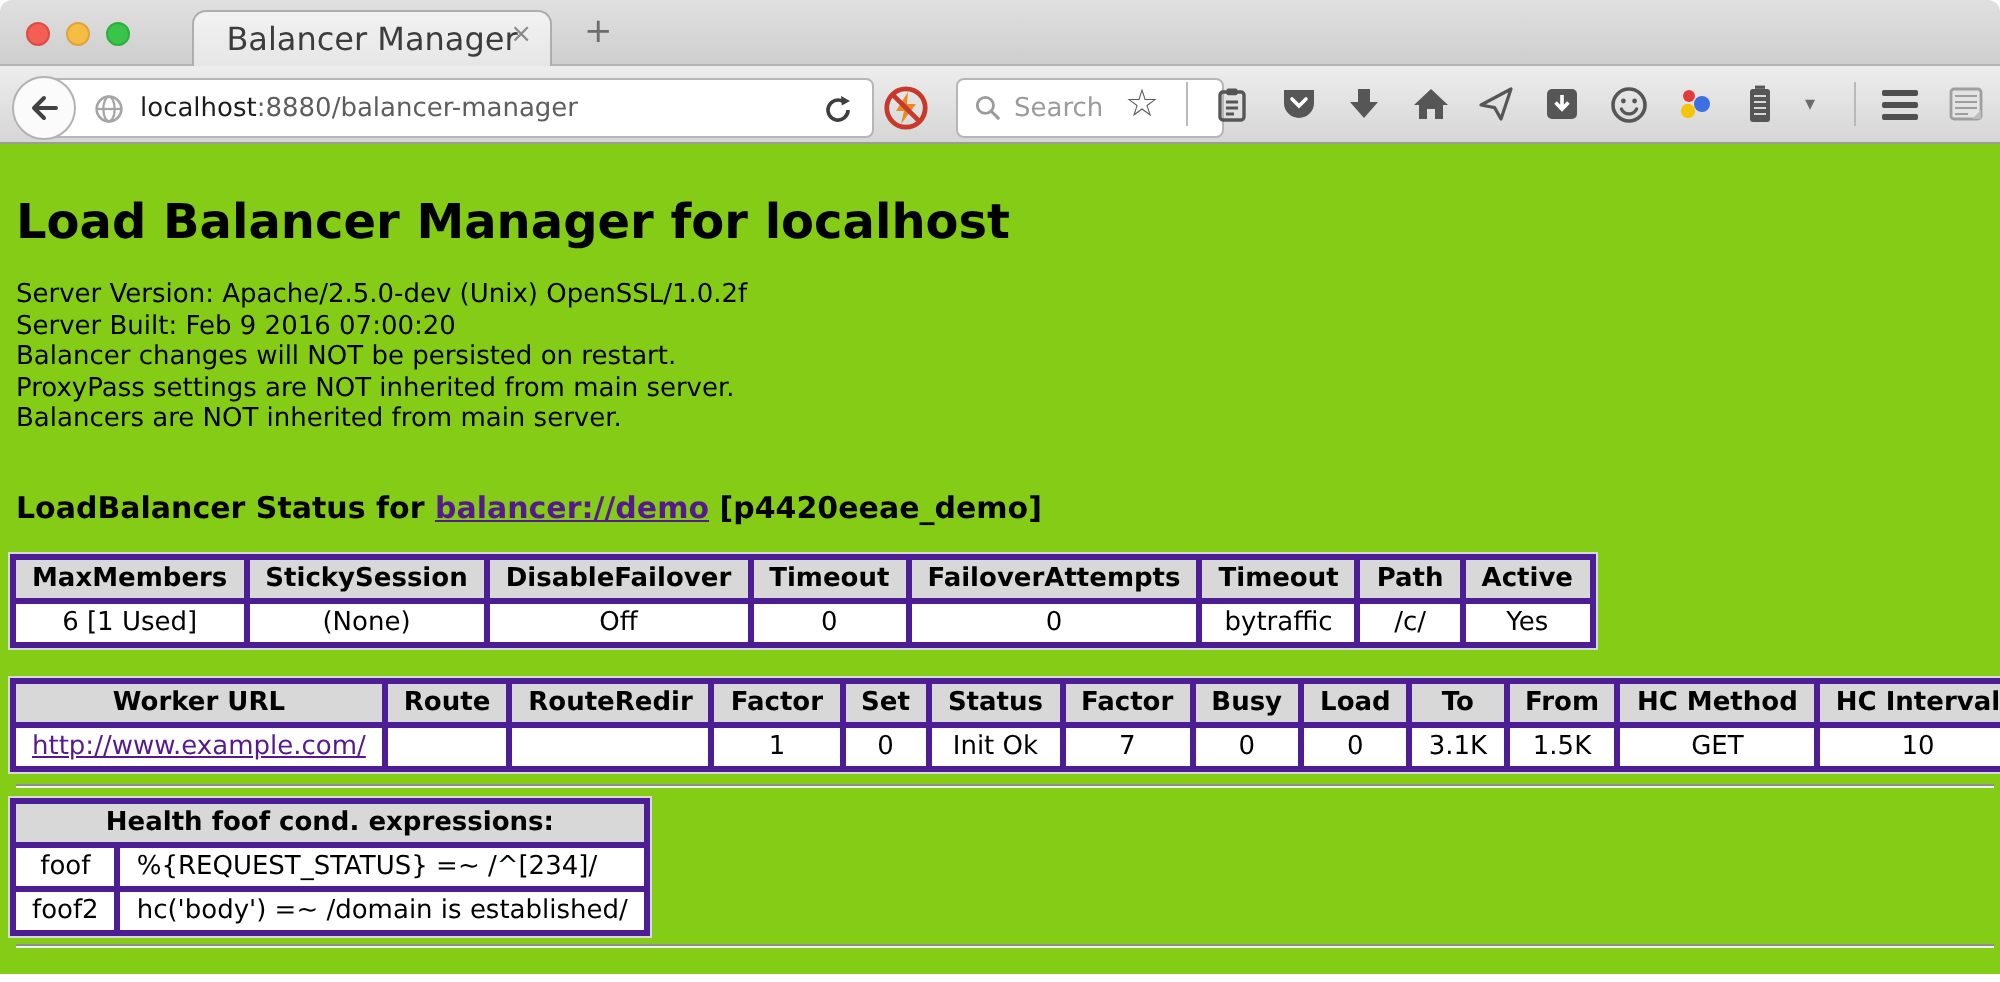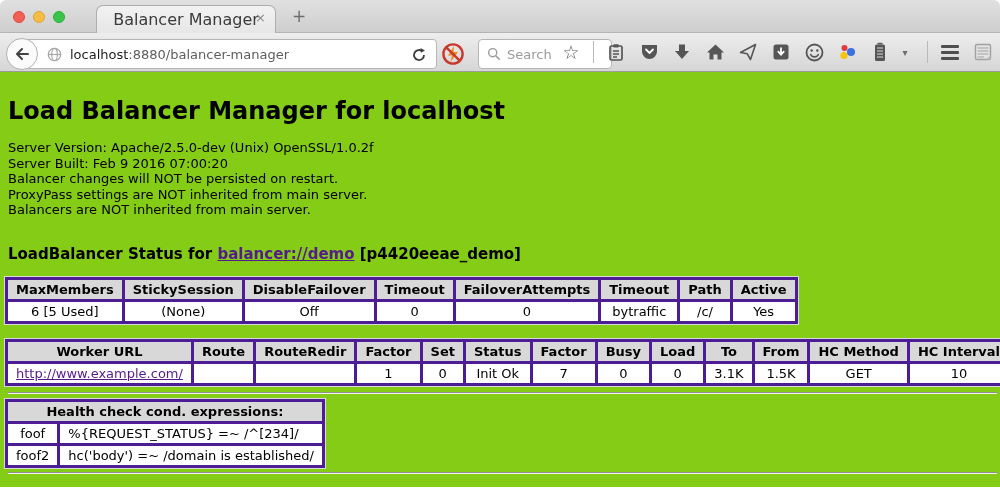--- a/index.html
+++ b/index.html
@@ -218,21 +218,21 @@
         <th>MaxMembers</th>
         <th>StickySession</th>
         <th>DisableFailover</th>
         <th>Timeout</th>
         <th>FailoverAttempts</th>
         <th>Timeout</th>
         <th>Path</th>
         <th>Active</th>
       </tr>
       <tr>
-        <td>6 [5 Used]</td>
+        <td>6 [1 Used]</td>
         <td>(None)</td>
         <td>Off</td>
         <td>0</td>
         <td>0</td>
         <td>bytraffic</td>
         <td>/c/</td>
         <td>Yes</td>
       </tr>
     </tbody>
       </table>
@@ -274,21 +274,21 @@
 
       </tr>
     </tbody>
       </table>
 
     <hr>
 
     <table class="tbl t3">
       <tbody>
           <tr>
-        <td class="span-head" colspan="2">Health check cond. expressions:</td>
+        <td class="span-head" colspan="2">Health foof cond. expressions:</td>
       </tr>
       <tr>
         <td>foof</td>
         <td class="al">%{REQUEST_STATUS} =~ /^[234]/</td>
       </tr>
       <tr>
         <td>foof2</td>
         <td class="al">hc('body') =~ /domain is established/</td>
       </tr>
     </tbody>

